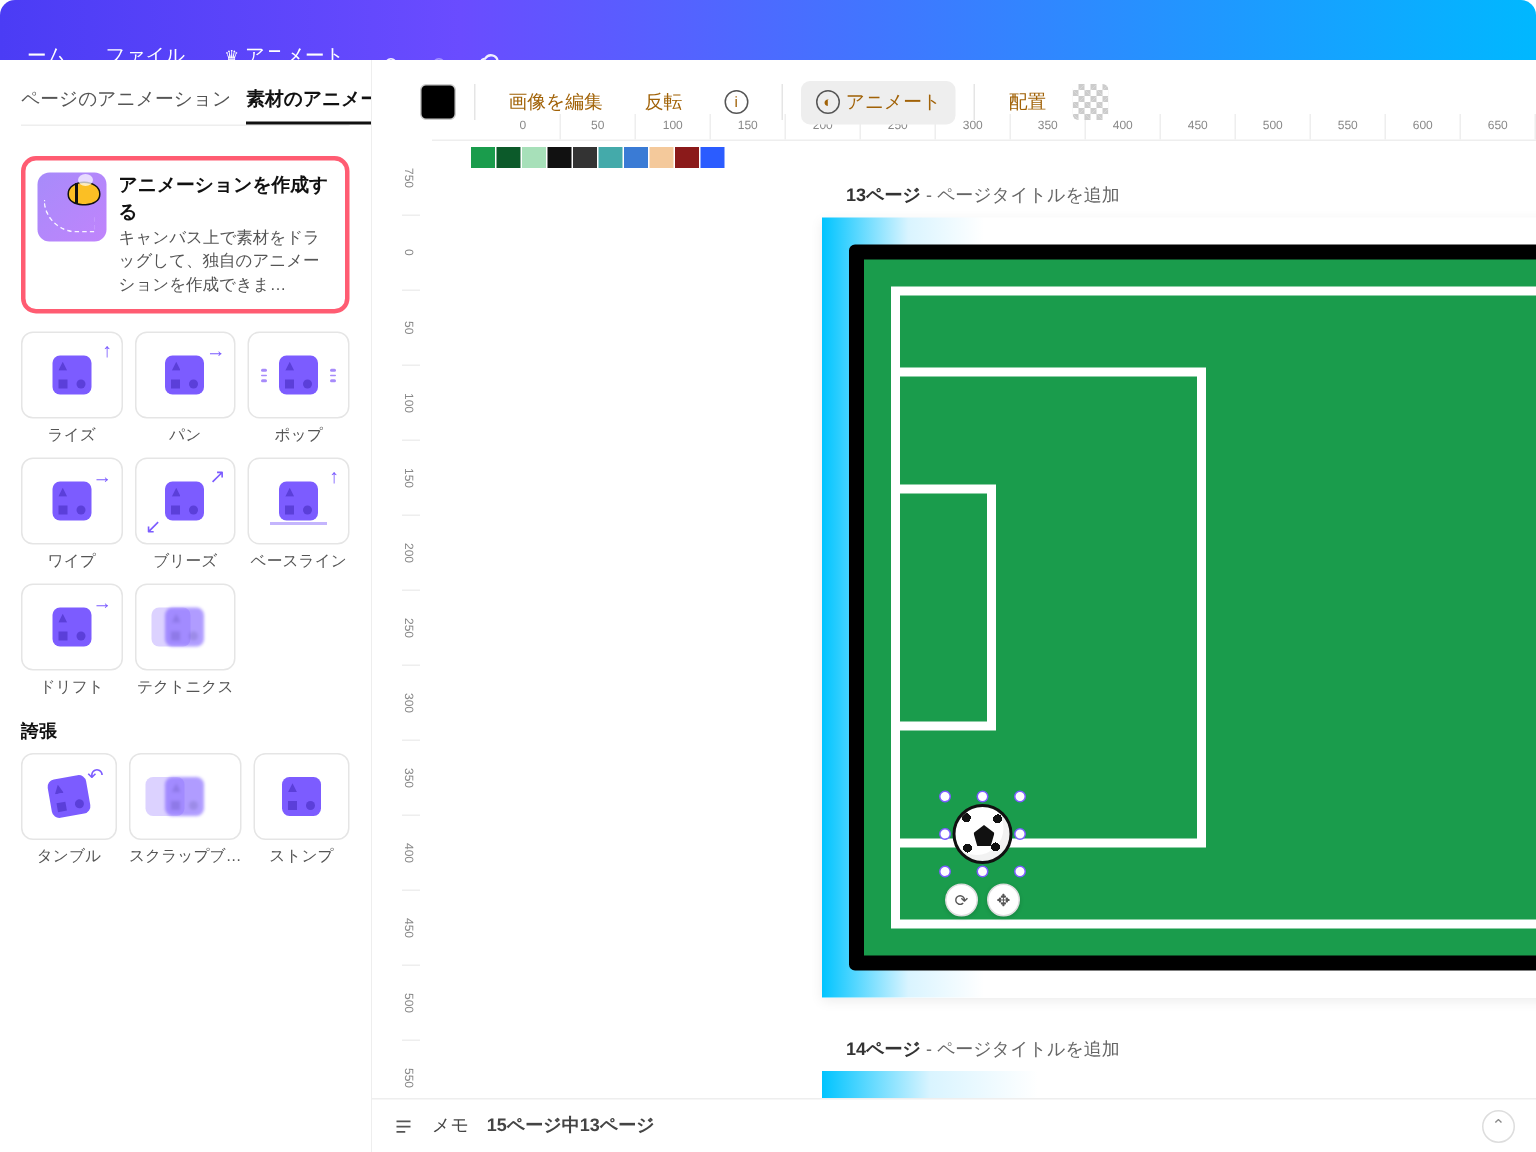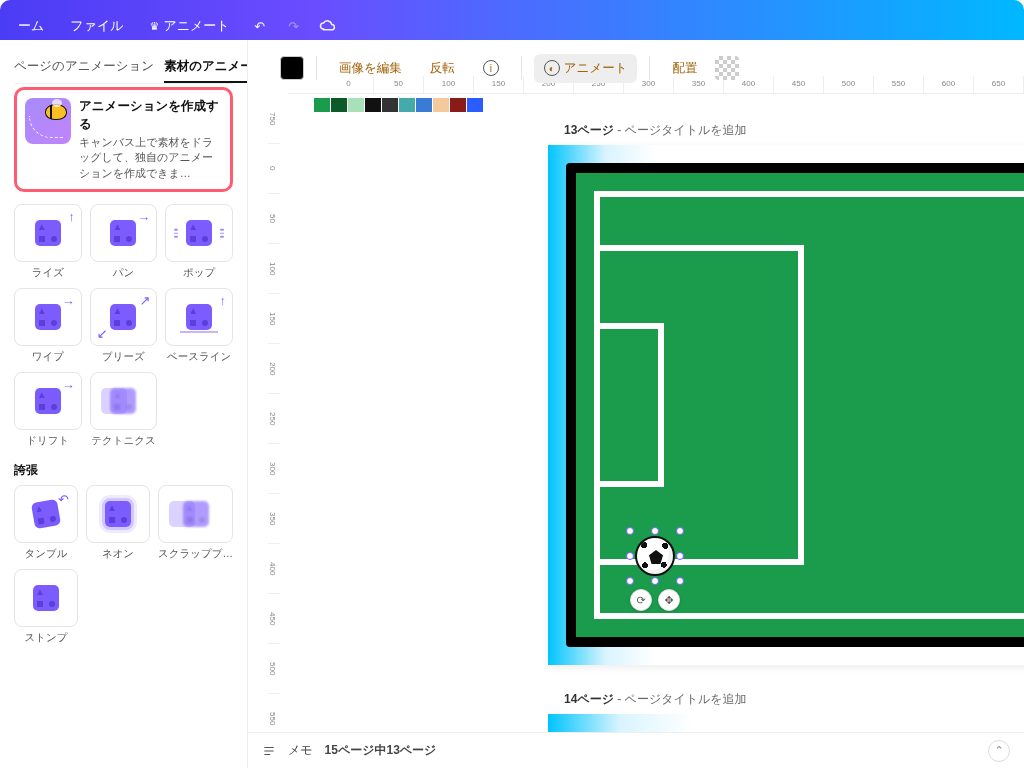--- a/index.html
+++ b/index.html
@@ -1,38 +1,38 @@
 <!DOCTYPE html>
 <html><head>
 <meta charset="utf-8">
 <style>
 * { margin:0; padding:0; box-sizing:border-box; font-family:-apple-system,BlinkMacSystemFont,"Segoe UI",sans-serif; }
 body { width:1024px; height:768px; overflow:hidden; background:#fff; position:relative; }
 
 
-.menubar { height:52px; background:linear-gradient(90deg,#4b3cf5 0%,#6a4cff 30%,#00b8ff 100%); display:flex; align-items:center; padding:0 8px; color:#fff; font-size:13px; gap:6px;border-radius:10px; }
+.menubar { height:52px; background:linear-gradient(90deg,#4b3cf5 0%,#6a4cff 30%,#00b8ff 100%); display:flex; align-items:flex-end; padding:0 8px; color:#fff; font-size:13px; gap:6px;border-radius:10px; }
 .menubar .mi { padding:6px 10px; border-radius:4px; cursor:pointer; display:flex; align-items:center; gap:4px; }
 .crown { font-size:11px; }
 .mb-icon { width:20px; height:20px; display:flex; align-items:center; justify-content:center; opacity:.9; cursor:pointer; margin:0 4px; }
 
 
 .toolbar { position:absolute; left:280px; top:48px; height:40px; display:flex; align-items:center; gap:8px; font-size:12.5px; color:#a16207; z-index:5; }
 .swatch { width:24px; height:24px; border-radius:4px; border:1px solid #ccc; cursor:pointer; }
 .swatch.k { background:#000; }
 .tb { padding:6px 10px; border-radius:6px; cursor:pointer; display:flex; align-items:center; gap:4px; }
 .tb.on { background:#eee; }
 .tb-ic { width:16px; height:16px; border-radius:50%; border:1.5px solid #555; display:inline-flex; align-items:center; justify-content:center; font-size:10px; }
 .tb-sep { width:1px; height:24px; background:#e5e5e5; margin:0 4px; }
 .checker { width:24px; height:24px; border-radius:4px;
   background-image:linear-gradient(45deg,#ccc 25%,transparent 25%),linear-gradient(-45deg,#ccc 25%,transparent 25%),linear-gradient(45deg,transparent 75%,#ccc 75%),linear-gradient(-45deg,transparent 75%,#ccc 75%);
   background-size:8px 8px; background-position:0 0,0 4px,4px -4px,-4px 0; cursor:pointer; }
 
 
 .panel { position:absolute; left:0; top:40px; width:248px; bottom:0; background:#fff; padding:12px 14px 0; overflow-y:auto; border-right:1px solid #eee; }
-.tabs { display:flex; gap:10px; font-size:12.5px; color:#555; border-bottom:1px solid #eee; margin-bottom:3px; }
+.tabs { display:flex; gap:10px; font-size:12.5px; color:#555; border-bottom:1px solid #eee; margin-bottom:20px; }
 .tab { padding:6px 0; cursor:pointer; white-space:nowrap; }
 .tab.act { color:#111; font-weight:600; border-bottom:2px solid #111; }
 
 .callout { border:3px solid #ff5c72; border-radius:10px; padding:8px; display:flex; gap:8px; margin-bottom:12px; cursor:pointer; }
 .callout .thumb { width:46px; height:46px; border-radius:8px; background:linear-gradient(135deg,#a78bfa,#c084fc); flex-shrink:0; position:relative; overflow:hidden; }
 .bee { position:absolute; top:6px; right:4px; width:22px; height:16px; background:#fbbf24; border-radius:50% 50% 45% 45%; border:1.5px solid #111; }
 .bee::before { content:""; position:absolute; left:4px; top:0; width:3px; height:100%; background:repeating-linear-gradient(90deg,#111 0 2px,transparent 2px 5px); }
 .bee::after { content:""; position:absolute; top:-6px; left:6px; width:10px; height:8px; background:rgba(255,255,255,.7); border-radius:50%; }
 .trail { position:absolute; left:4px; bottom:6px; width:34px; height:22px; border:1.5px dashed rgba(255,255,255,.9); border-top:none; border-right:none; border-radius:0 0 0 30px; }
 .callout .txt { font-size:11px; color:#555; line-height:1.4; }
@@ -242,28 +242,20 @@
       <div class="anim">
         <div class="box">
           <span class="hint" style="top: 6px; right: 8px;">↶</span>
           <div class="el dia">
             <span class="sq"></span>
           </div>
         </div>
         <div class="lab">タンブル</div>
       </div>
       <div class="anim">
-        <div class="box nn">
-          <div class="el">
-            <span class="sq"></span>
-          </div>
-        </div>
-        <div class="lab">ネオン</div>
-      </div>
-      <div class="anim">
         <div class="box bl">
           <div class="el2"></div>
           <div class="el">
             <span class="sq"></span>
           </div>
         </div>
         <div class="lab">スクラップブ…</div>
       </div>
       <div class="anim">
         <div class="box">

